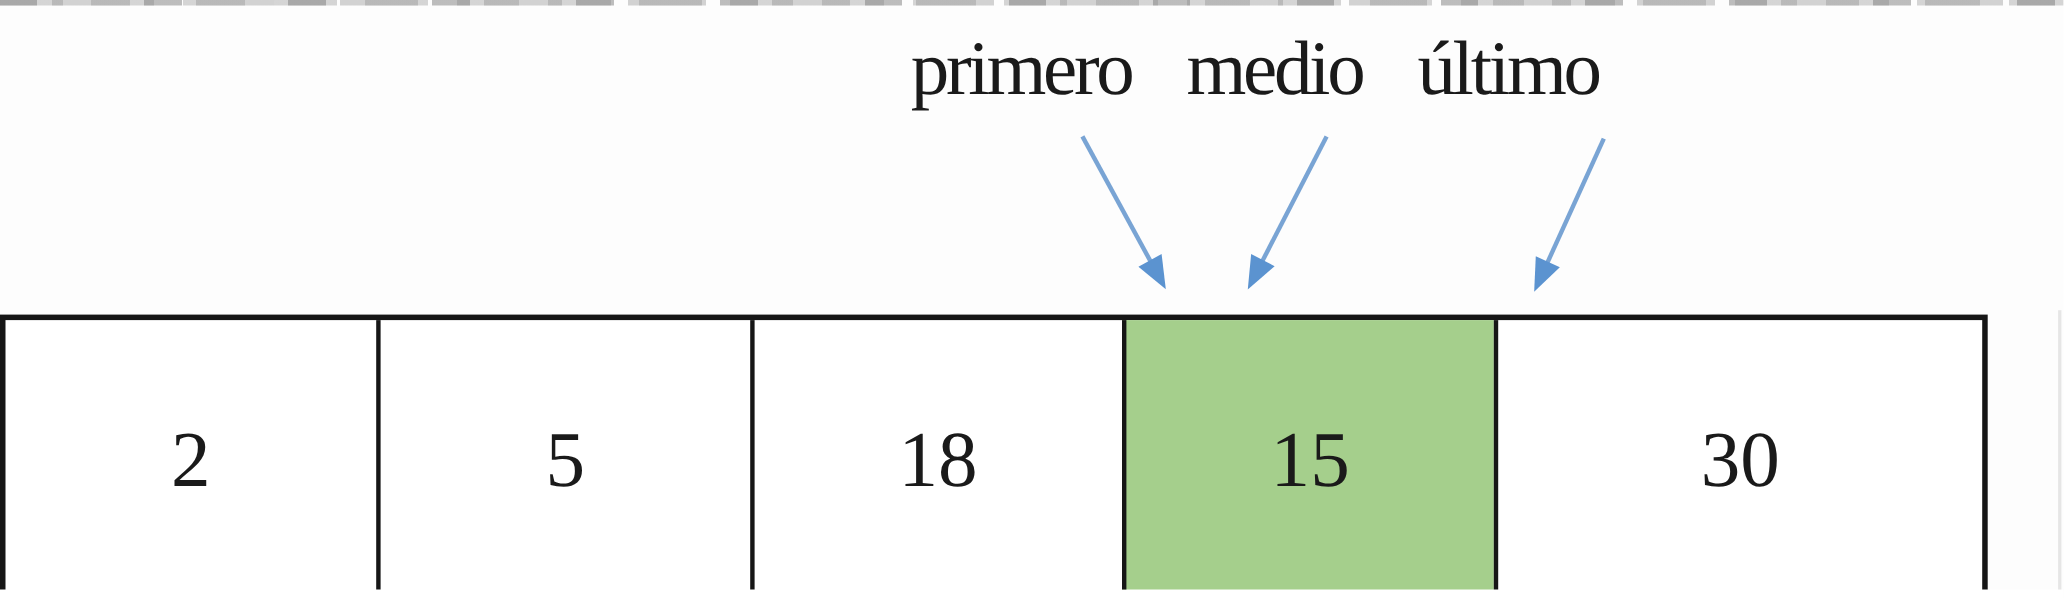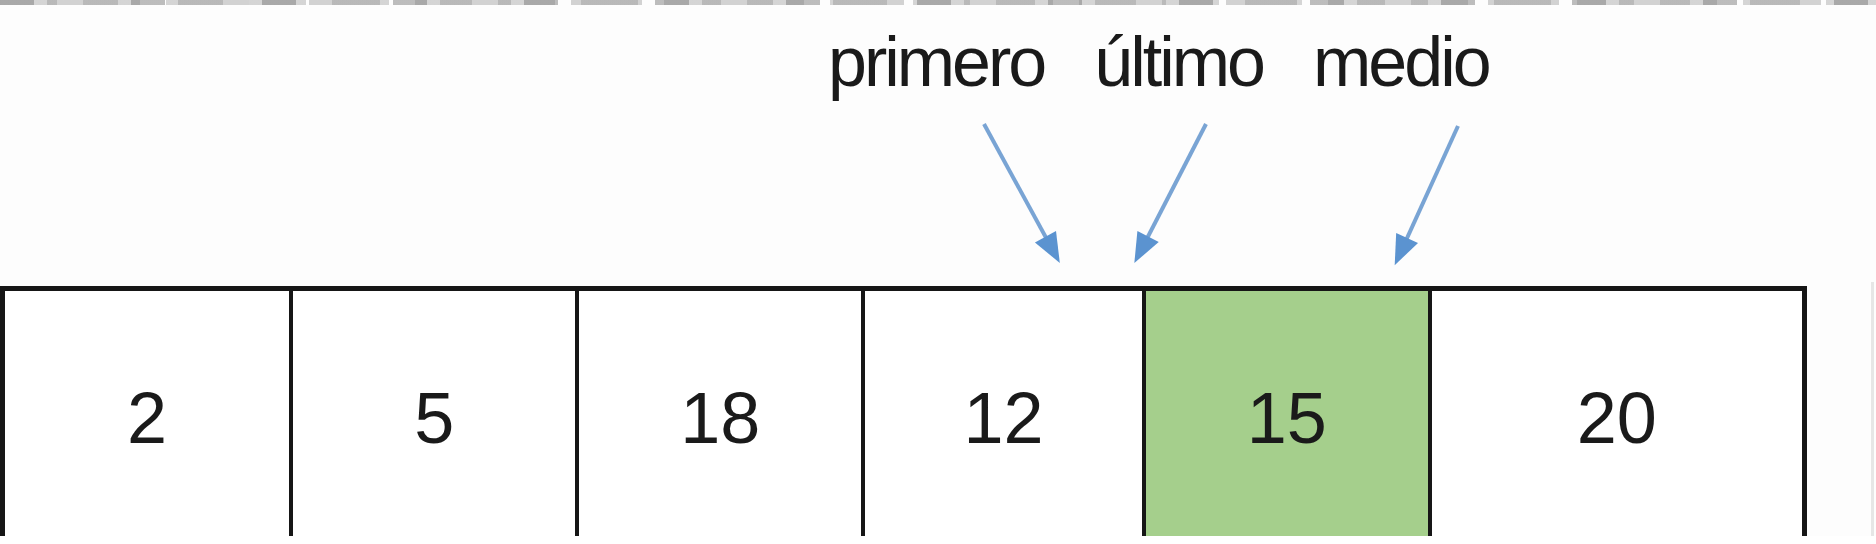--- a/index.html
+++ b/index.html
@@ -11,21 +11,21 @@
     --background: #fdfdfd;
   }
   * { margin: 0; padding: 0; box-sizing: border-box; }
   body { background: #fff; }
   .stage {
     position: relative;
     width: 1876px;
     height: 536px;
     background: var(--background);
     overflow: hidden;
-    font-family: Liberation Sans, sans-serif;
+    font-family: Liberation Serif, serif;
   }
   
   .top-strip {
     position: absolute;
     top: 0; left: 0; right: 0;
     height: 5px;
     background:
       repeating-linear-gradient(90deg,
         rgba(125,125,125,.50) 0px, rgba(125,125,125,.50) 34px,
         rgba(0,0,0,0) 34px, rgba(0,0,0,0) 47px,
@@ -84,22 +84,22 @@
 </style>
 </head>
 <body>
 
 <div class="stage">
 
   <div class="top-strip"></div>
 
   <div class="labels">
     <span>primero</span>
+    <span>medio</span>
     <span>último</span>
-    <span>medio</span>
   </div>
 
   <svg class="arrows" width="1876" height="290" viewBox="0 0 1876 290">
     <defs>
       <marker id="head" markerUnits="userSpaceOnUse" markerWidth="34" markerHeight="28" refX="24" refY="14" orient="auto">
         <path d="M2,2 L32,14 L2,26 Z" style="fill:var(--arrow-blue,#5b93d0)"></path>
       </marker>
     </defs>
     <line x1="984" y1="124" x2="1056" y2="256" style="stroke:var(--arrow-line-blue,#79a4d4)" stroke-width="4" marker-end="url(#head)"></line>
     <line x1="1206" y1="124" x2="1138" y2="256" style="stroke:var(--arrow-line-blue,#79a4d4)" stroke-width="4" marker-end="url(#head)"></line>
@@ -109,25 +109,22 @@
   <div class="array-box">
     <div class="cell" style="flex:249 0 0">
       <span>2</span>
     </div>
     <div class="cell" style="flex:248 0 0">
       <span>5</span>
     </div>
     <div class="cell" style="flex:247 0 0">
       <span>18</span>
     </div>
-    <div class="cell" style="flex:243 0 0">
-      <span>12</span>
-    </div>
     <div class="cell highlight" style="flex:247 0 0">
       <span>15</span>
     </div>
     <div class="cell" style="flex:325 0 0">
-      <span>20</span>
+      <span>30</span>
     </div>
   </div>
 
   <div class="right-edge-artifact"></div>
 </div>
 
 </body></html>

